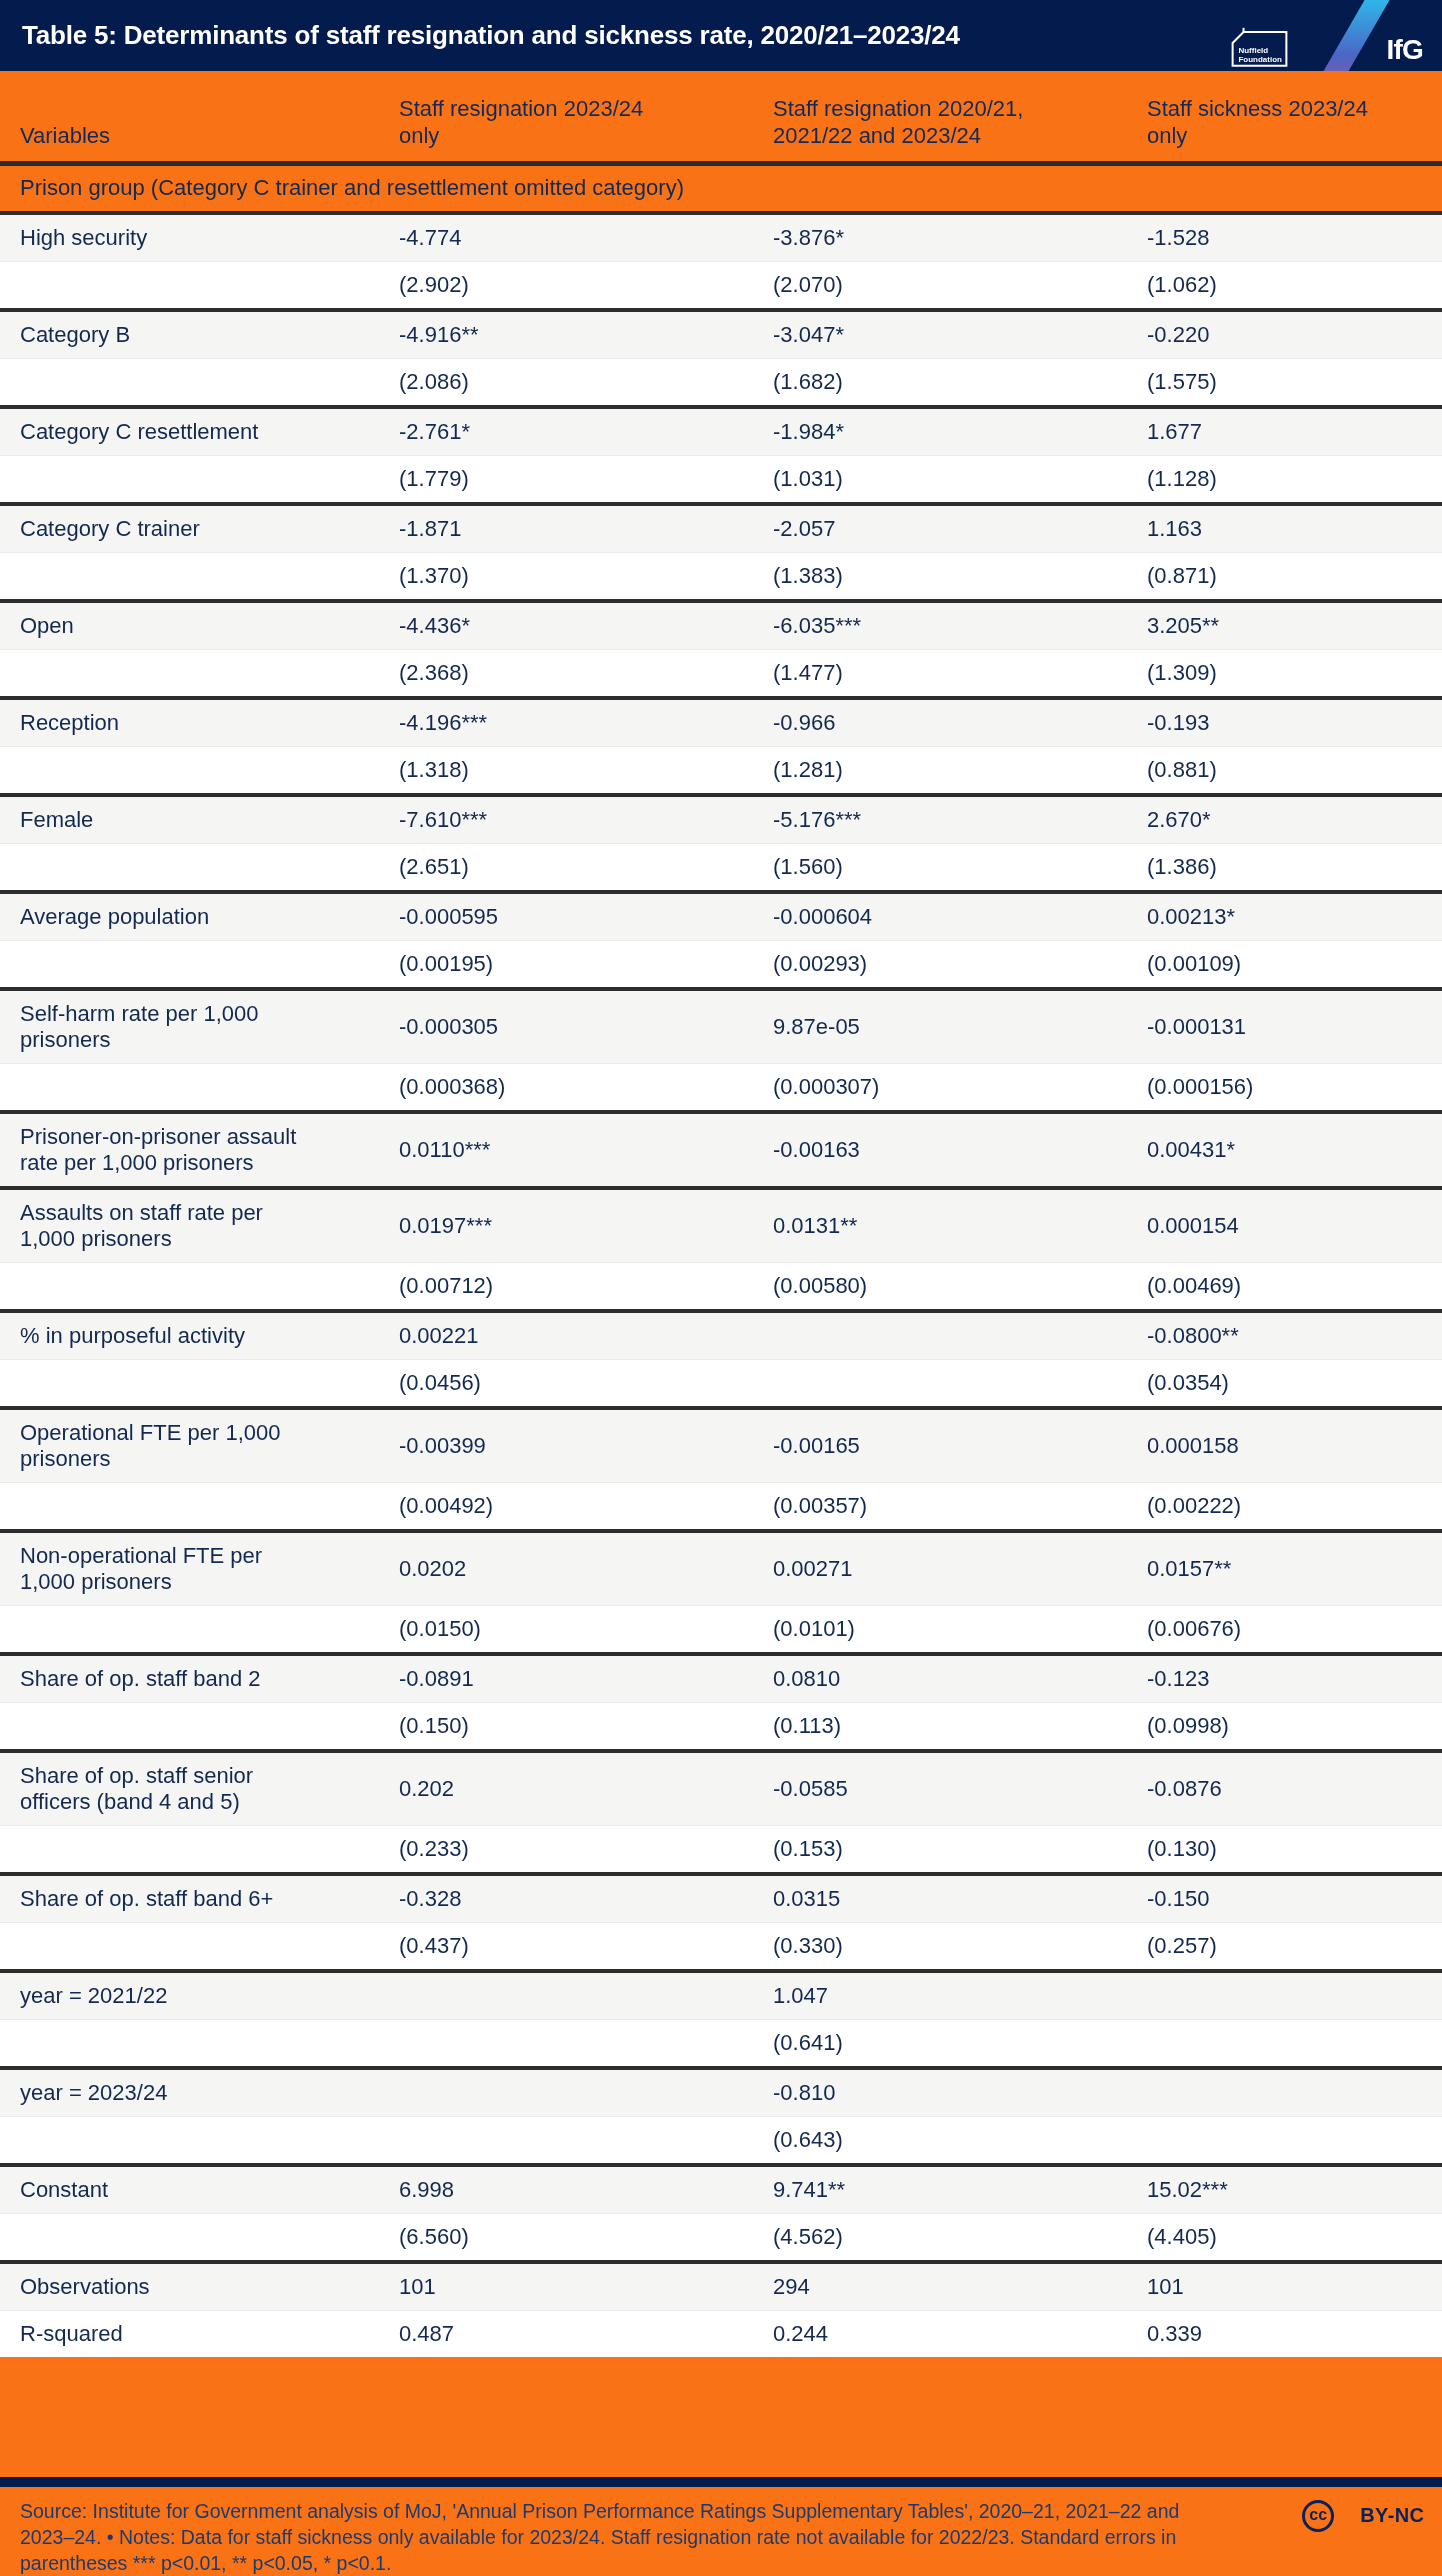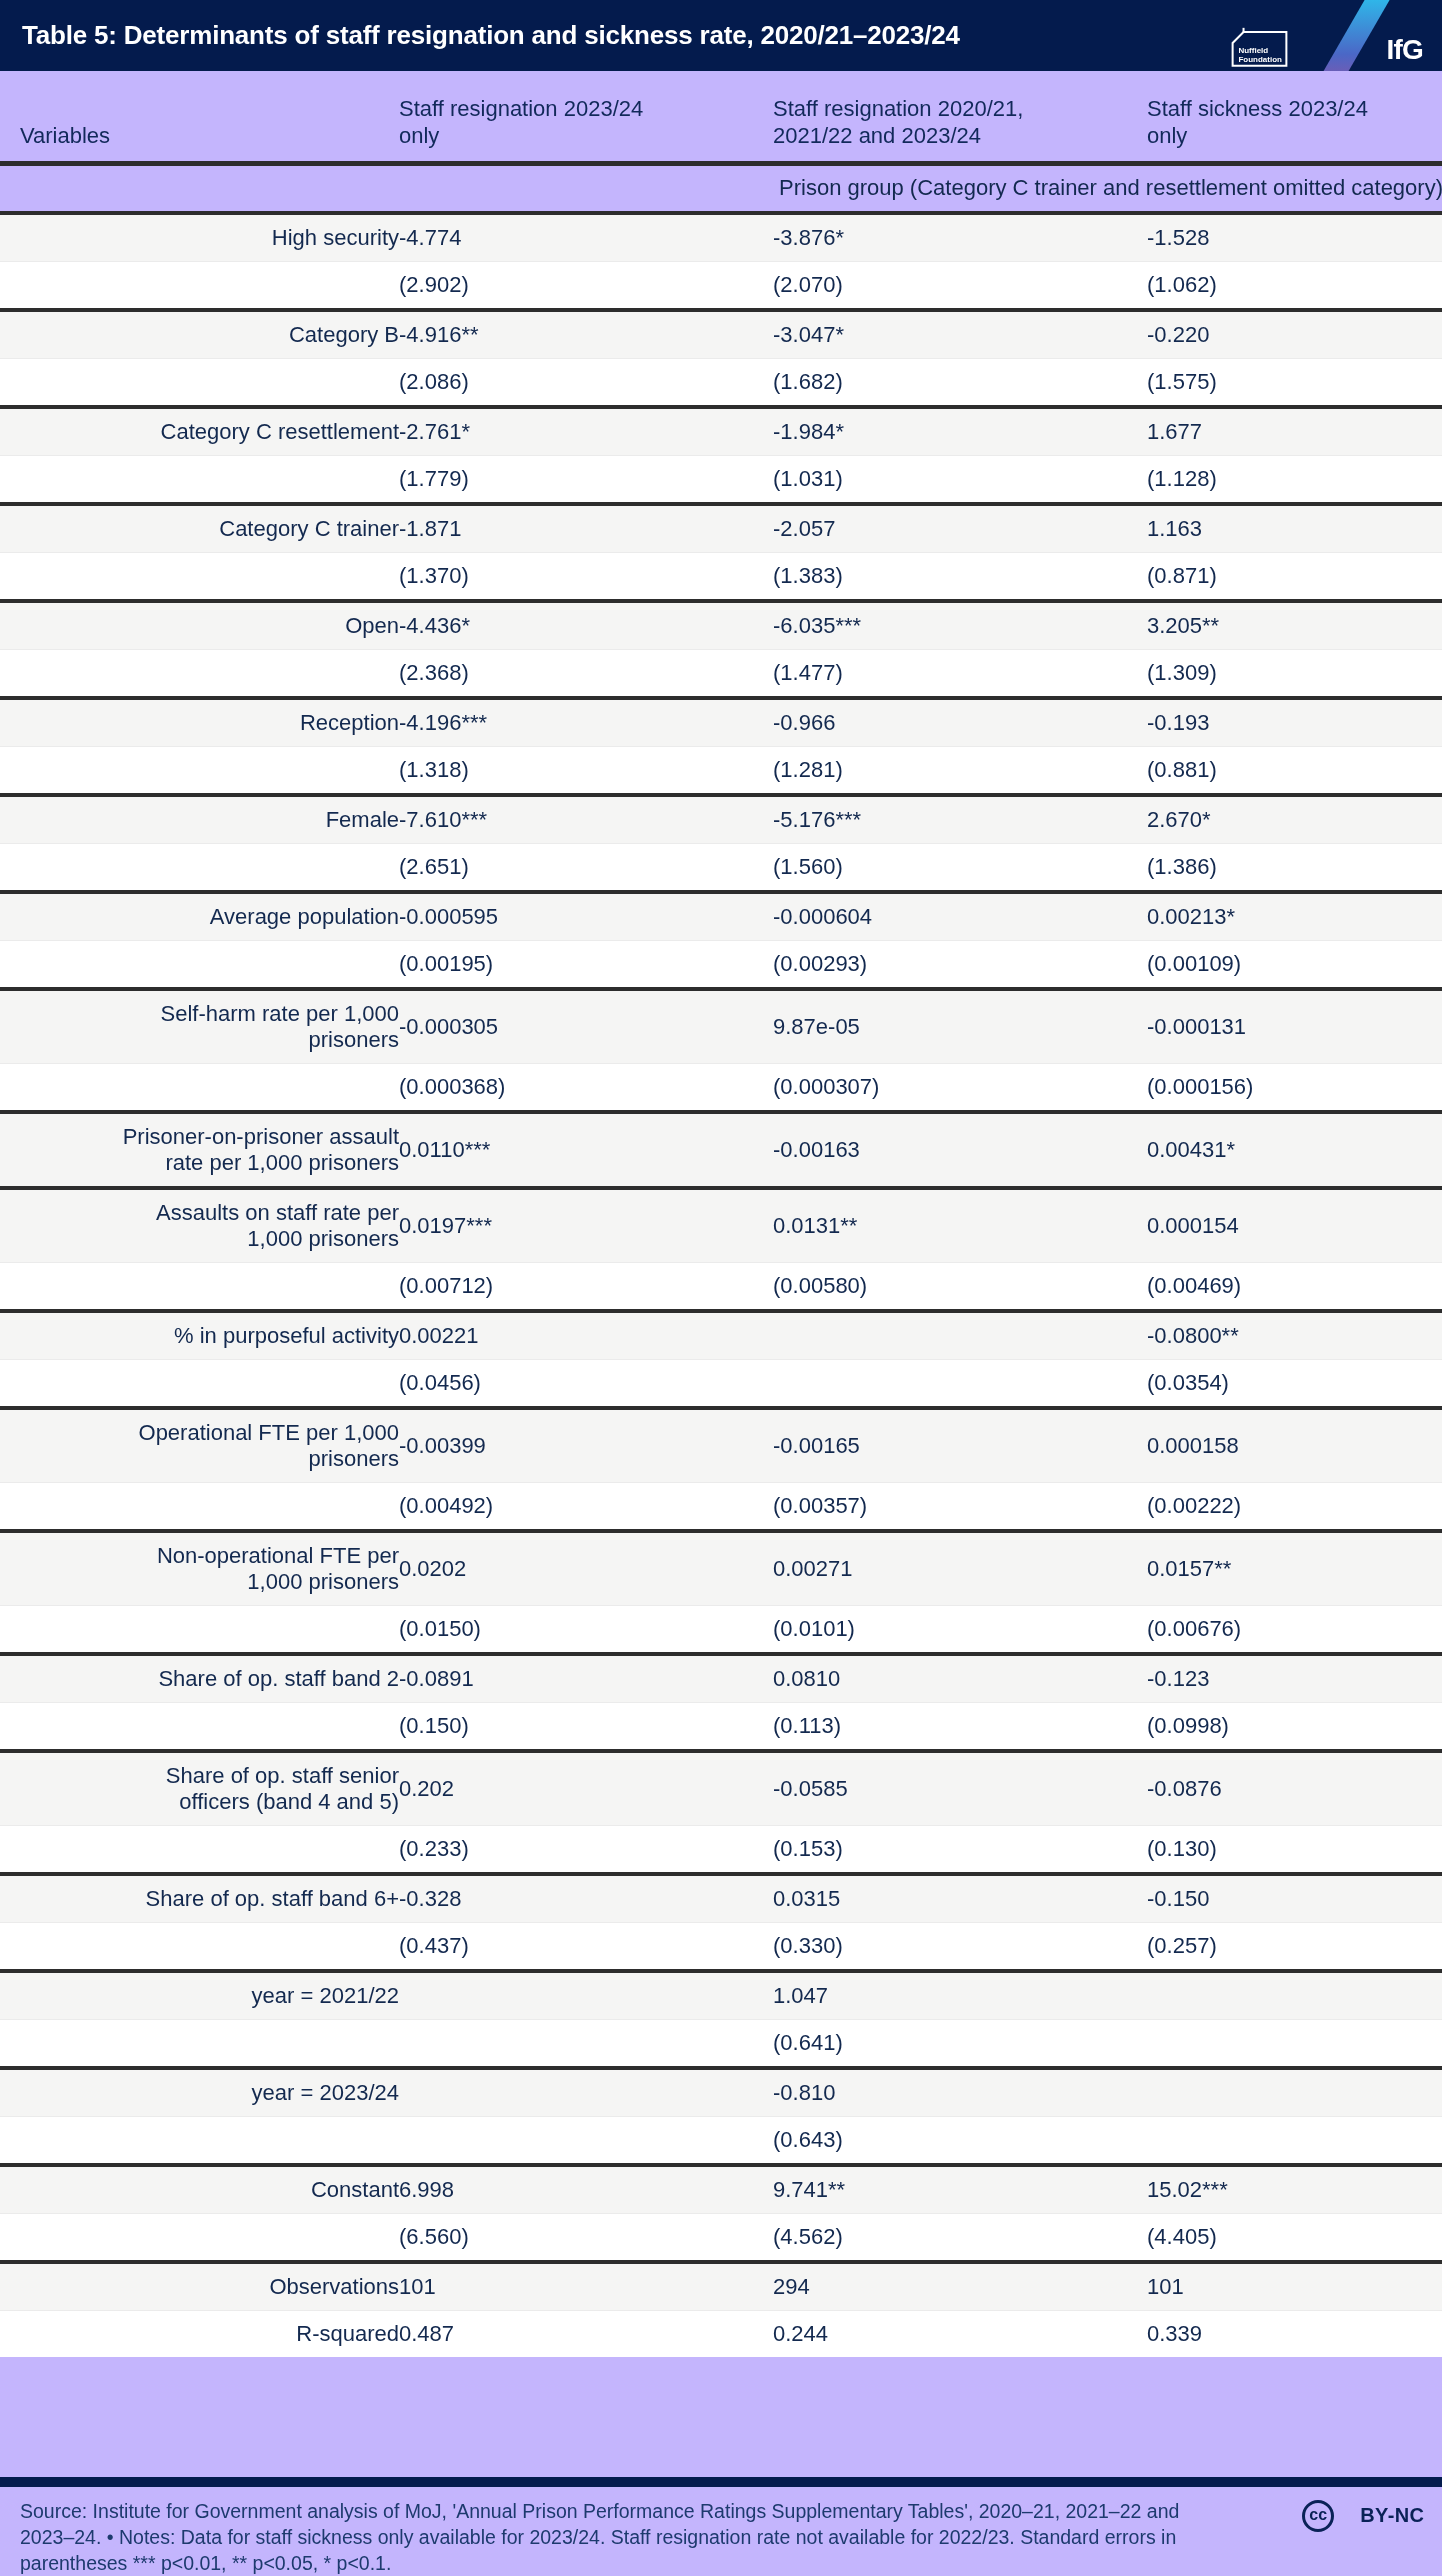--- a/index.html
+++ b/index.html
@@ -1,20 +1,20 @@
 <!DOCTYPE html>
 <html style="font-size:13.5px"><head>
 <meta charset="utf-8">
 <style>
   * { box-sizing: border-box; }
   html,body { margin:0; padding:0; background:#ffffff; }
   .page {
     width:1443px; height:2576px;
     display:flex; flex-direction:column;
-    background:#c4b5fd;
+    background:#f97316;
     font-family:"Liberation Sans", sans-serif;
     overflow:hidden;
   }
 
   
   .banner {
     height:71px; flex:0 0 71px;
     background:#041b4d;
     display:flex; align-items:center;
     padding:0 20px 0 22px;
@@ -48,21 +48,21 @@
     border-bottom:5px solid #2d2d2d;
     white-space:pre-line;
   }
   th.label { padding-left:20px; }
   td {
     font-size:22px; line-height:26px;
     color:#13294f;
     vertical-align:middle;
     padding:10px 0;
   }
-  td.label { padding-left:20px; white-space:pre-line;text-align:right; }
+  td.label { padding-left:20px; white-space:pre-line; }
   tr.section td { padding:9.3px 0 9.3px 20px; }
   tr.coef td { background:#f5f5f4; border-top:4.2px solid #2d2d2d; }
   tr.se td   { background:#ffffff; border-top:0.8px solid #ebebeb; }
   tr.stat-first td { background:#f5f5f4; border-top:4.2px solid #2d2d2d; }
   tr.stat-rest td  { background:#ffffff; border-top:0.8px solid #ebebeb; }
 
   
   footer { margin-top:auto; flex:0 0 auto; }
   .footer-rule { height:10px; background:#041b4d; }
   .footer-content {

